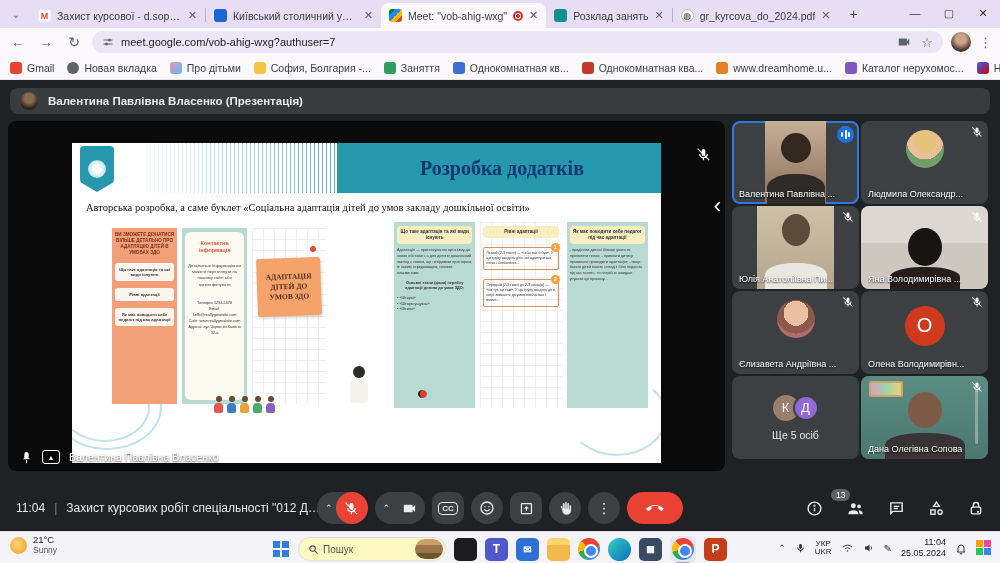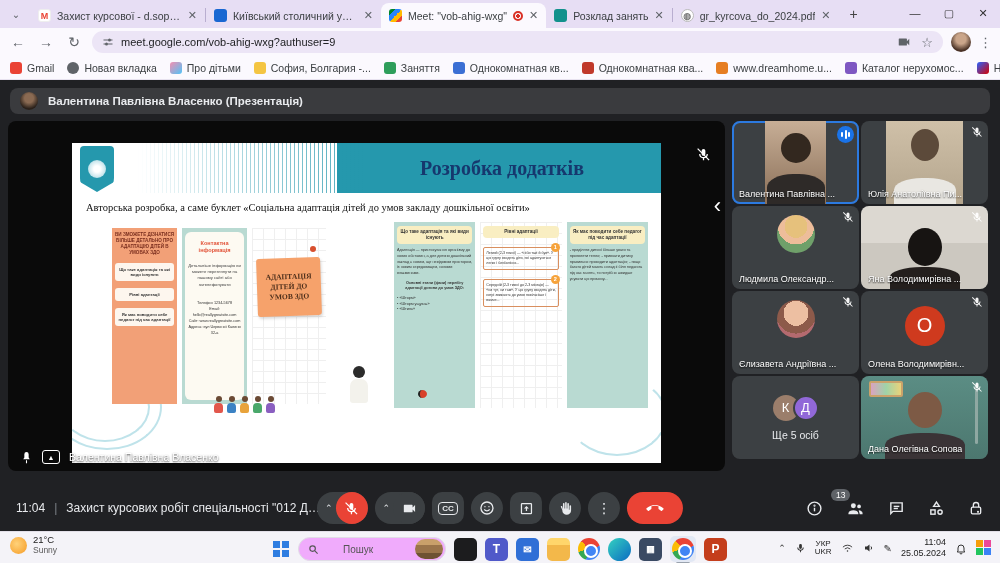--- a/index.html
+++ b/index.html
@@ -133,21 +133,21 @@
   
   .taskbar { position:absolute; top:531px; left:0; right:0; height:32px; background:#f4f3f8; border-top:1px solid #e2dfe8; }
   .weather { position:absolute; left:10px; top:3px; display:flex; gap:6px; align-items:center; }
   .sun { width:17px; height:17px; border-radius:50%; background:radial-gradient(circle at 40% 40%, #ffd27a, #f59a23); }
   .wtxt { display:flex; flex-direction:column; line-height:1.15; }
   .wtemp { font-size:9.5px; color:#1b1b1b; }
   .wcond { font-size:8.5px; color:#5a5a5a; }
   .tb-center { position:absolute; left:50%; top:4px; transform:translateX(-50%); display:flex; align-items:center; gap:8px; }
   .winlogo { width:17px; height:17px; display:grid; grid-template-columns:7px 7px; grid-template-rows:7px 7px; gap:2px; }
   .winlogo i { background:#2f7de1; display:block; }
-  .searchpill { width:148px; height:24px; background:#f0abfc; border:1px solid #e0dde6; border-radius:12px; display:flex; align-items:center; padding:0 2px 0 9px; gap:24px; }
+  .searchpill { width:148px; height:24px; background:#fef9c3; border:1px solid #e0dde6; border-radius:12px; display:flex; align-items:center; padding:0 2px 0 9px; gap:4px; }
   .searchpill .stxt { font-size:10px; color:#555; flex:1; }
   .castle { width:28px; height:20px; border-radius:10px; background:linear-gradient(180deg,#c9a06a 0 30%, #9a744a 30% 70%, #6e5233 70%); }
   .appico { width:23px; height:23px; border-radius:5px; display:flex; align-items:center; justify-content:center; font-size:12px; font-weight:bold; color:#fff; }
   .chromeico { width:22px; height:22px; border-radius:50%; background:conic-gradient(from -45deg, #ea4335 0 120deg, #4285f4 0 240deg, #34a853 0 300deg, #fbbc05 0); position:relative; }
   .chromeico::after { content:""; position:absolute; left:6px; top:6px; width:10px; height:10px; border-radius:50%; background:#4285f4; border:2px solid #fff; }
   .active-app { background:#e2e8f4; border-radius:5px; padding:2px; position:relative; }
   .active-app::after { content:""; position:absolute; left:50%; bottom:-3px; transform:translateX(-50%); width:14px; height:3px; border-radius:2px; background:#9aa2ad; }
   .tb-right { position:absolute; right:8px; top:0; height:32px; display:flex; align-items:center; gap:9px; }
   .tray-chev { font-size:9px; color:#333; }
   .lang { display:flex; flex-direction:column; line-height:1.05; font-size:8px; color:#222; text-align:center; }
@@ -202,21 +202,21 @@
   <div class="toolbar">
     <span class="navbtn">←</span>
     <span class="navbtn">→</span>
     <span class="navbtn">↻</span>
     <div class="urlpill">
       <svg class="ic" width="12" height="12" viewBox="0 0 24 24" fill="#5f6368">
           <path d="M3 7h10v2H3zM17 7h4v2h-4zM3 15h4v2H3zM11 15h10v2H11z"></path>
           <circle cx="15" cy="8" r="3"></circle>
           <circle cx="9" cy="16" r="3"></circle>
         </svg>
-      <span class="url">meet.google.com/vob-ahig-wxg?authuser=9</span>
+      <span class="url">meet.google.com/vob-ahig-wxg?authuser=7</span>
       <span class="pill-right">
         <svg class="ic" width="14" height="14" viewBox="0 0 24 24" fill="#5f6368">
             <path d="M17 10.5V7a1 1 0 0 0-1-1H4a1 1 0 0 0-1 1v10a1 1 0 0 0 1 1h12a1 1 0 0 0 1-1v-3.5l4 4v-11l-4 4z"></path>
           </svg>
         <span style="font-size:13px;">☆</span>
       </span>
     </div>
     <div class="avatar-sm"></div>
     <span class="kebab">⋮</span>
   </div>
@@ -395,38 +395,38 @@
           </div>
           <div class="audio-badge">
               <i style="height:5px"></i>
               <i style="height:9px"></i>
               <i style="height:5px"></i>
             </div>
           <div class="pname">Валентина Павлівна ...</div>
         </div>
 
         <div class="ptile">
-          <div class="vidbox" style="left:20%;right:20%;background:linear-gradient(#cfc0a8,#b4a58d)">
-            <div class="sil-head" style="width:28px;height:32px;top:8px;background:#5c4a3a"></div>
-            <div class="sil-body" style="width:62px;height:26px;background:#e9e7e2"></div>
-          </div>
-          <svg class="micoff ic" width="12" height="12" viewBox="0 0 24 24" fill="#fff">
-              <path d="M12 14a3 3 0 0 0 3-3V6a3 3 0 0 0-6 0v5a3 3 0 0 0 3 3zm5-3h2a7 7 0 0 1-6 6.92V21h-2v-3.08A7 7 0 0 1 5 11h2a5 5 0 0 0 10 0z"></path>
-              <rect x="2" y="3" width="26" height="2" transform="rotate(45 4 4)"></rect>
-            </svg>
-          <div class="pname">Юлія Анатоліївна Пи...</div>
-        </div>
-
-        <div class="ptile">
           <div class="circ-avatar" style="background:radial-gradient(circle at 50% 30%, #e6c17c 0 35%, #edbd9a 35% 55%, #6fa06a 55%)"></div>
           <svg class="micoff ic" width="12" height="12" viewBox="0 0 24 24" fill="#fff">
               <path d="M12 14a3 3 0 0 0 3-3V6a3 3 0 0 0-6 0v5a3 3 0 0 0 3 3zm5-3h2a7 7 0 0 1-6 6.92V21h-2v-3.08A7 7 0 0 1 5 11h2a5 5 0 0 0 10 0z"></path>
               <rect x="2" y="3" width="26" height="2" transform="rotate(45 4 4)"></rect>
             </svg>
           <div class="pname">Людмила Олександр...</div>
+        </div>
+
+        <div class="ptile">
+          <div class="vidbox" style="left:20%;right:20%;background:linear-gradient(#cfc0a8,#b4a58d)">
+            <div class="sil-head" style="width:28px;height:32px;top:8px;background:#5c4a3a"></div>
+            <div class="sil-body" style="width:62px;height:26px;background:#e9e7e2"></div>
+          </div>
+          <svg class="micoff ic" width="12" height="12" viewBox="0 0 24 24" fill="#fff">
+              <path d="M12 14a3 3 0 0 0 3-3V6a3 3 0 0 0-6 0v5a3 3 0 0 0 3 3zm5-3h2a7 7 0 0 1-6 6.92V21h-2v-3.08A7 7 0 0 1 5 11h2a5 5 0 0 0 10 0z"></path>
+              <rect x="2" y="3" width="26" height="2" transform="rotate(45 4 4)"></rect>
+            </svg>
+          <div class="pname">Юлія Анатоліївна Пи...</div>
         </div>
 
         <div class="ptile">
           <div class="vidfull" style="background:linear-gradient(#dcd8d1 0 45%, #ccc8c0 45%)">
             <div class="sil-head" style="width:34px;height:38px;top:22px;background:#171412"></div>
             <div class="sil-body" style="width:70px;height:22px;background:#241f1d"></div>
           </div>
           <svg class="micoff ic" width="12" height="12" viewBox="0 0 24 24" fill="#fff">
               <path d="M12 14a3 3 0 0 0 3-3V6a3 3 0 0 0-6 0v5a3 3 0 0 0 3 3zm5-3h2a7 7 0 0 1-6 6.92V21h-2v-3.08A7 7 0 0 1 5 11h2a5 5 0 0 0 10 0z"></path>
               <rect x="2" y="3" width="26" height="2" transform="rotate(45 4 4)"></rect>

